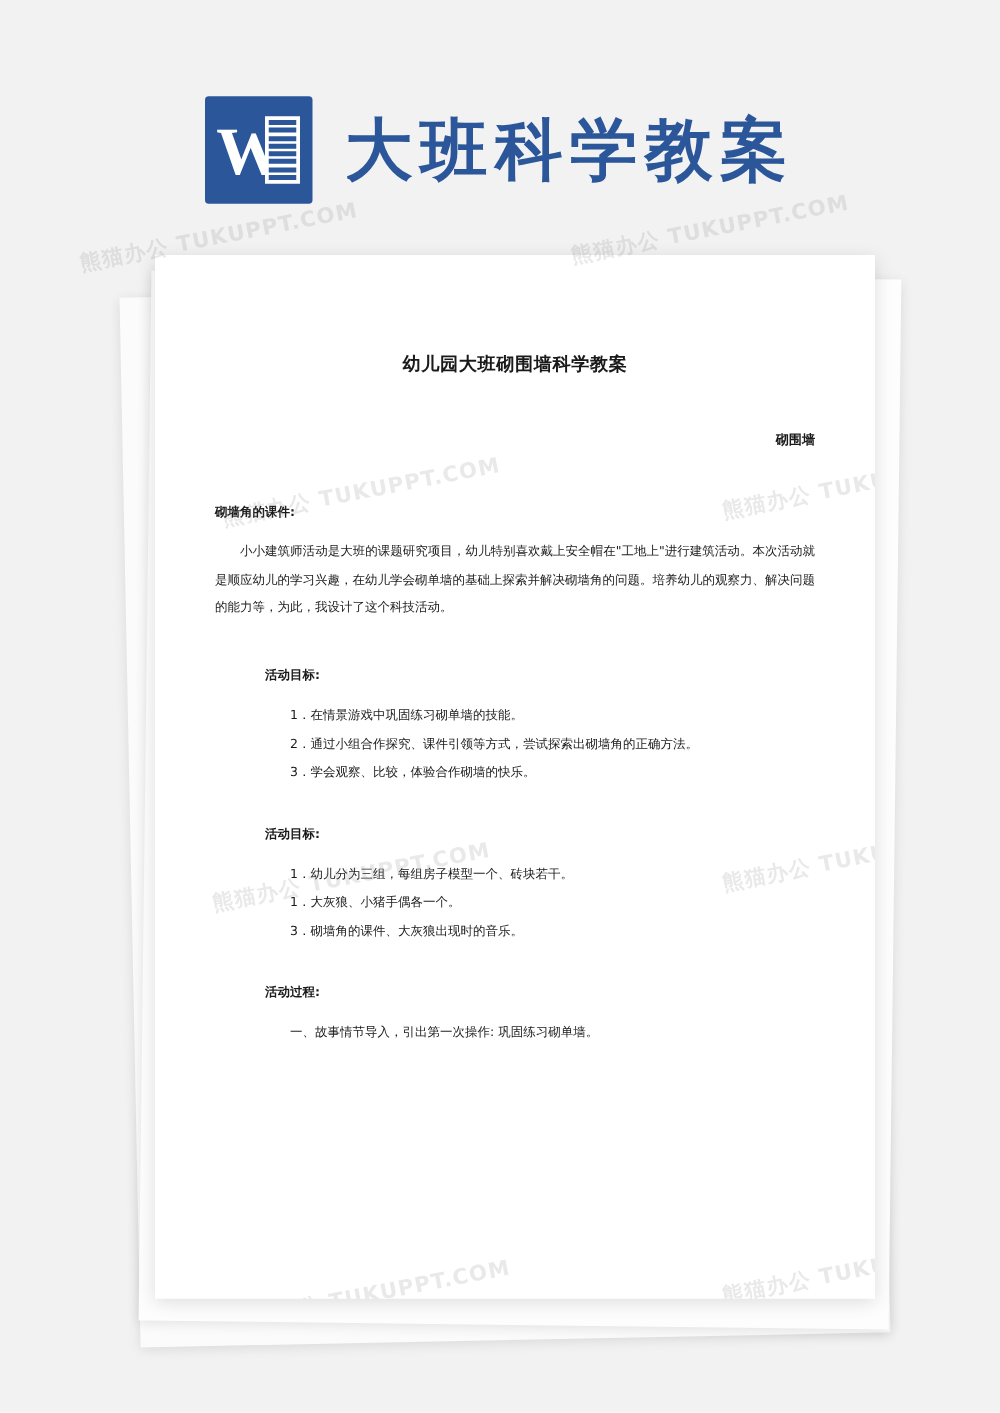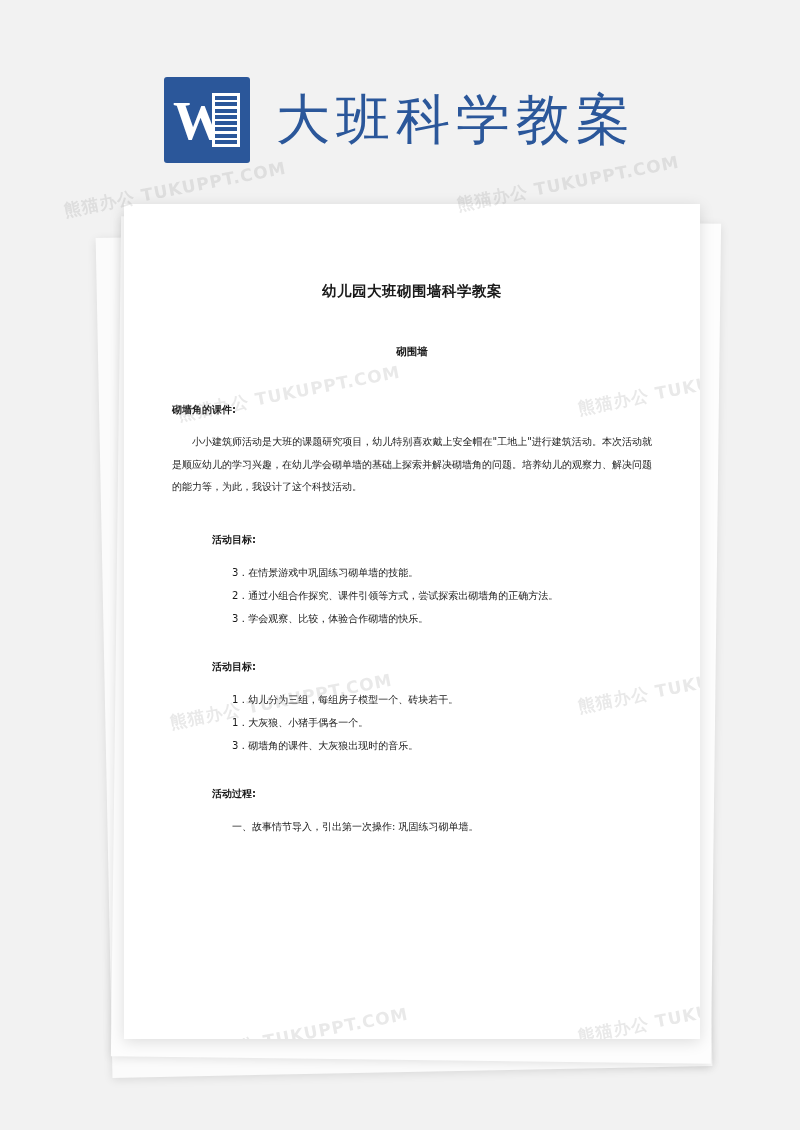--- a/index.html
+++ b/index.html
@@ -61,21 +61,21 @@
     box-sizing: border-box;
   }
   .word-logo .doc-lines i {
     display: block;
     height: 4px;
     margin: 0 3px;
     background: #2b579a;
   }
   .banner-title {
     font-size: 54px;
-    font-weight: normal;
+    font-weight: bold;
     color: #2b579a;
     letter-spacing: 6px;
     font-family: "DejaVu Sans", sans-serif;
     white-space: nowrap;
   }
 
   
   .stack {
     position: absolute;
     left: 0;
@@ -127,21 +127,21 @@
     font-family: "DejaVu Sans", sans-serif;
   }
   .doc-title {
     text-align: center;
     font-size: 14.5px;
     font-weight: bold;
     letter-spacing: 0.5px;
     margin: 0 0 44px 0;
   }
   .doc-subtitle {
-    text-align: center;
+    text-align: right;
     font-size: 10.5px;
     font-weight: bold;
     margin: 0 0 44px 0;
   }
   .sec-head {
     font-size: 10px;
     font-weight: bold;
     margin: 0 0 14px 0;
     text-indent: 0;
   }
@@ -217,21 +217,21 @@
       <div class="doc-title">幼儿园大班砌围墙科学教案</div>
       <div class="doc-subtitle">砌围墙</div>
 
       <div class="block">
         <div class="sec-head">砌墙角的课件:</div>
         <p class="para">小小建筑师活动是大班的课题研究项目，幼儿特别喜欢戴上安全帽在"工地上"进行建筑活动。本次活动就是顺应幼儿的学习兴趣，在幼儿学会砌单墙的基础上探索并解决砌墙角的问题。培养幼儿的观察力、解决问题的能力等，为此，我设计了这个科技活动。</p>
       </div>
 
       <div class="block-tight">
         <div class="sec-head">活动目标:</div>
-        <p class="line">3．在情景游戏中巩固练习砌单墙的技能。</p>
+        <p class="line">1．在情景游戏中巩固练习砌单墙的技能。</p>
         <p class="line">2．通过小组合作探究、课件引领等方式，尝试探索出砌墙角的正确方法。</p>
         <p class="line">3．学会观察、比较，体验合作砌墙的快乐。</p>
       </div>
 
       <div class="block-tight">
         <div class="sec-head">活动目标:</div>
         <p class="line">1．幼儿分为三组，每组房子模型一个、砖块若干。</p>
         <p class="line">1．大灰狼、小猪手偶各一个。</p>
         <p class="line">3．砌墙角的课件、大灰狼出现时的音乐。</p>
       </div>

